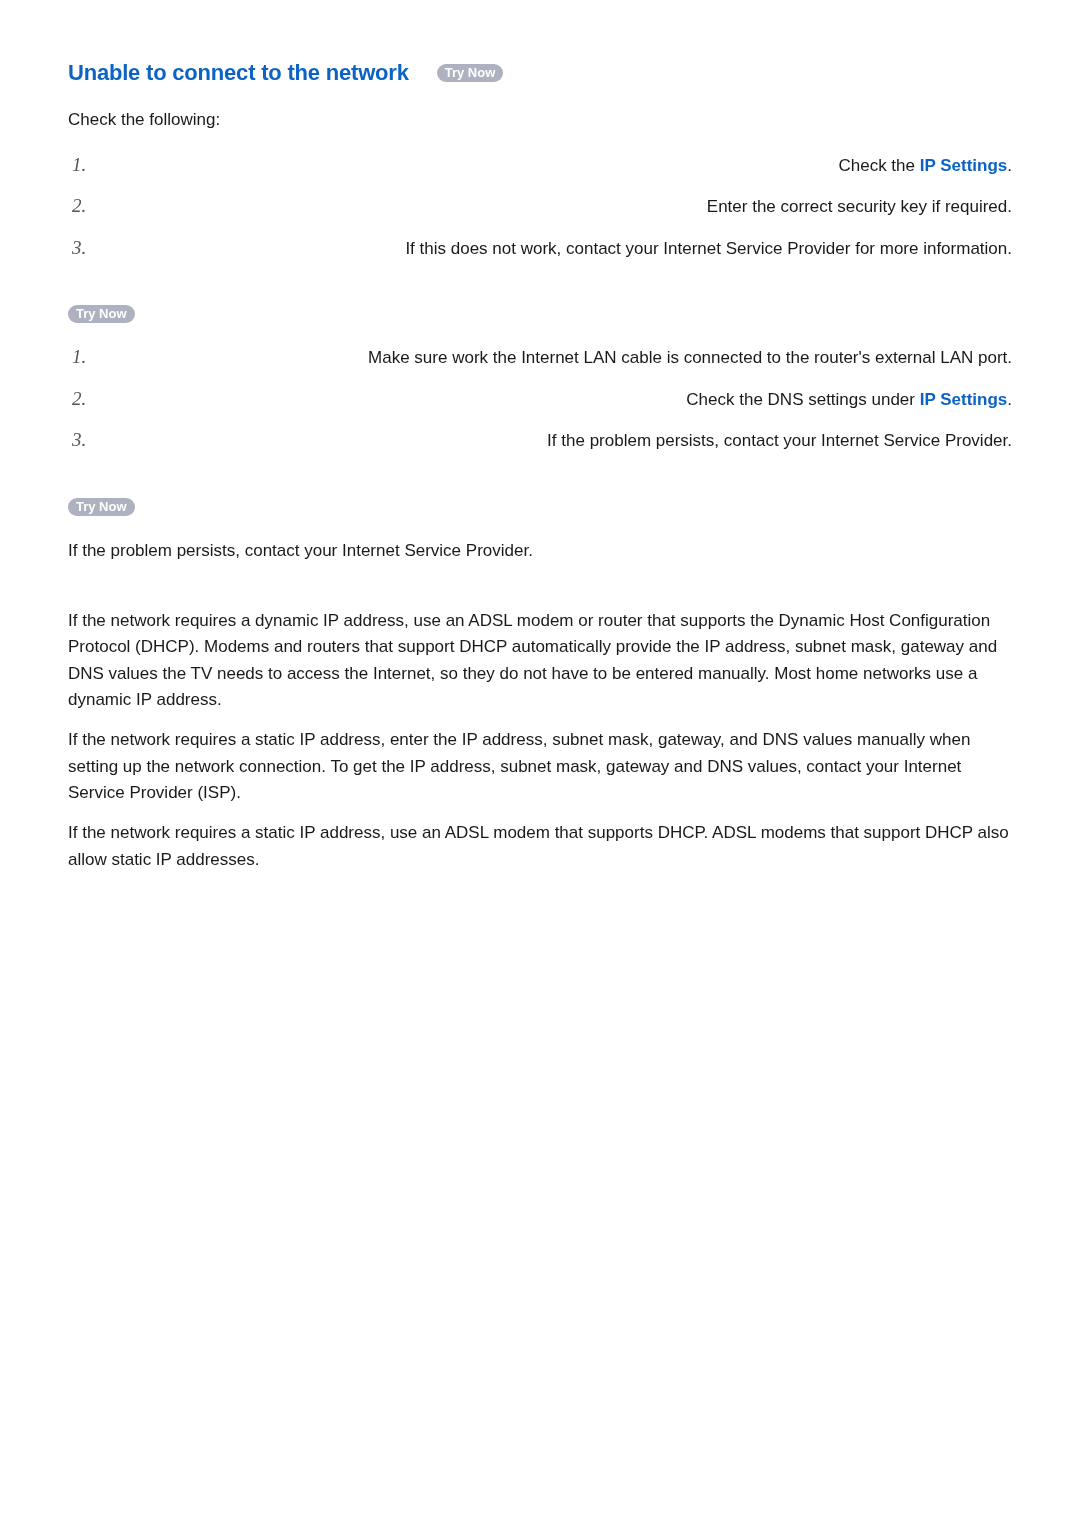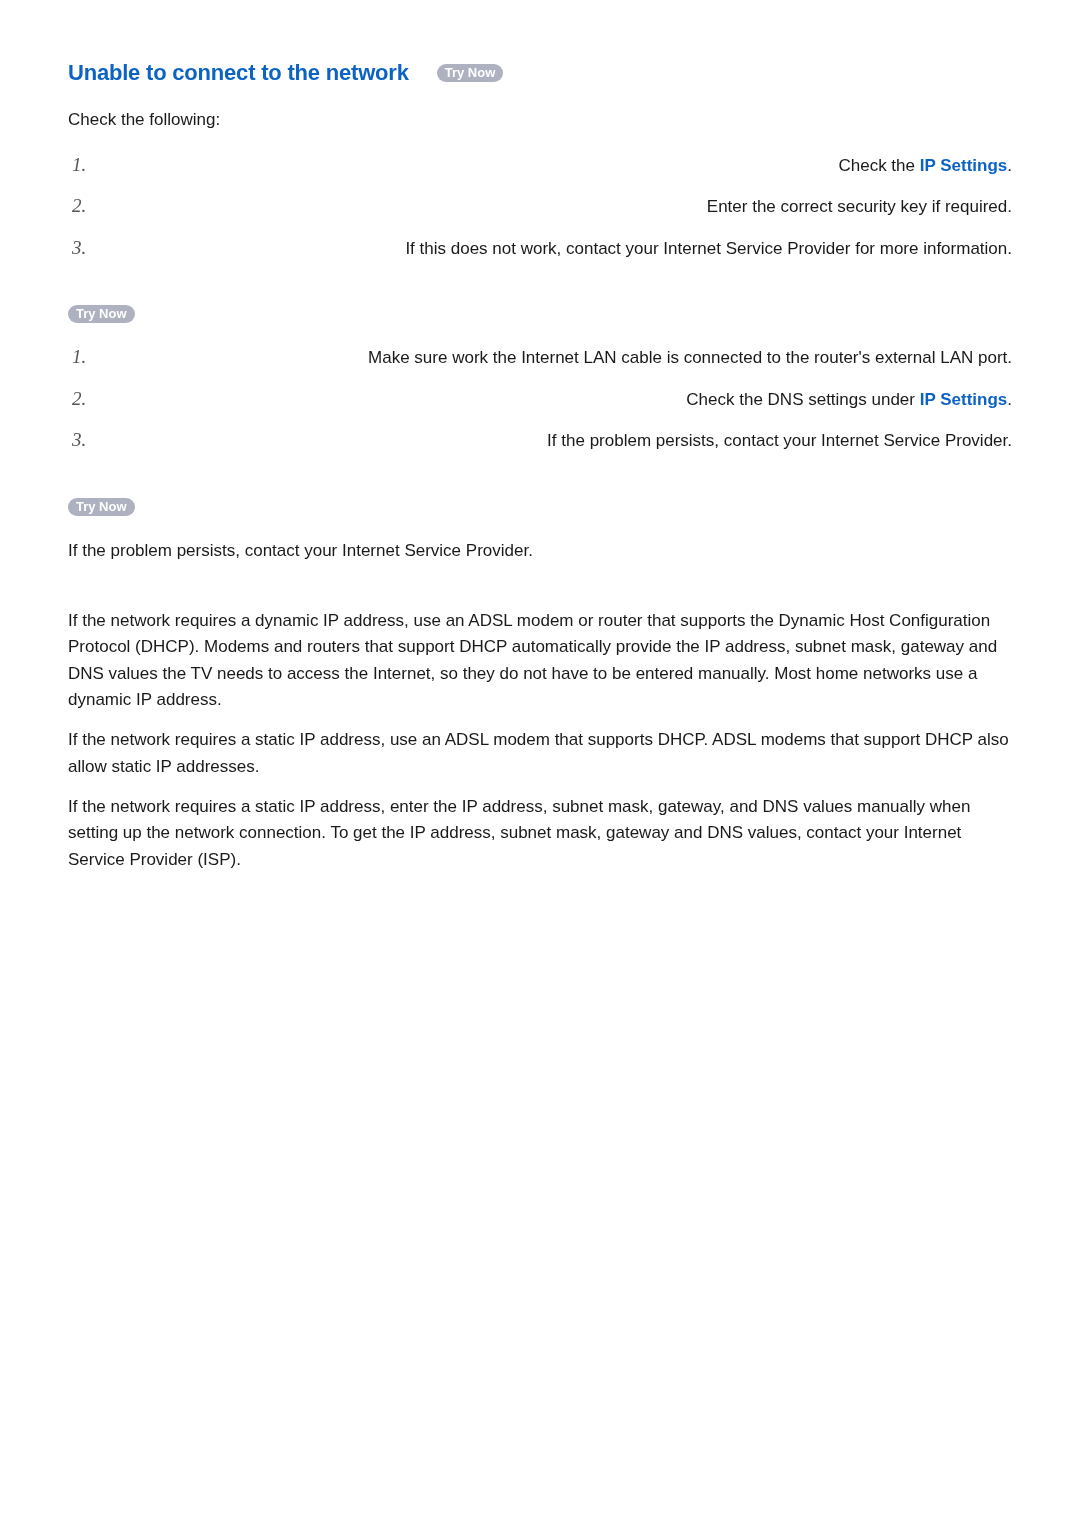--- a/index.html
+++ b/index.html
@@ -127,17 +127,17 @@
 
   <div class="sec">
     <div class="sec-head">
       <span class="badge">Try Now</span>
     </div>
     <div class="para">If the problem persists, contact your Internet Service Provider.</div>
   </div>
 
   <div class="sec">
     <div class="para">If the network requires a dynamic IP address, use an ADSL modem or router that supports the Dynamic Host Configuration Protocol (DHCP). Modems and routers that support DHCP automatically provide the IP address, subnet mask, gateway and DNS values the TV needs to access the Internet, so they do not have to be entered manually. Most home networks use a dynamic IP address.</div>
+    <div class="para">If the network requires a static IP address, enter the IP address, subnet mask, gateway, and DNS values manually when setting up the network connection. To get the IP address, subnet mask, gateway and DNS values, contact your Internet Service Provider (ISP).</div>
     <div class="para">If the network requires a static IP address, use an ADSL modem that supports DHCP. ADSL modems that support DHCP also allow static IP addresses.</div>
-    <div class="para">If the network requires a static IP address, enter the IP address, subnet mask, gateway, and DNS values manually when setting up the network connection. To get the IP address, subnet mask, gateway and DNS values, contact your Internet Service Provider (ISP).</div>
   </div>
 
 </div>
 
 </body></html>

